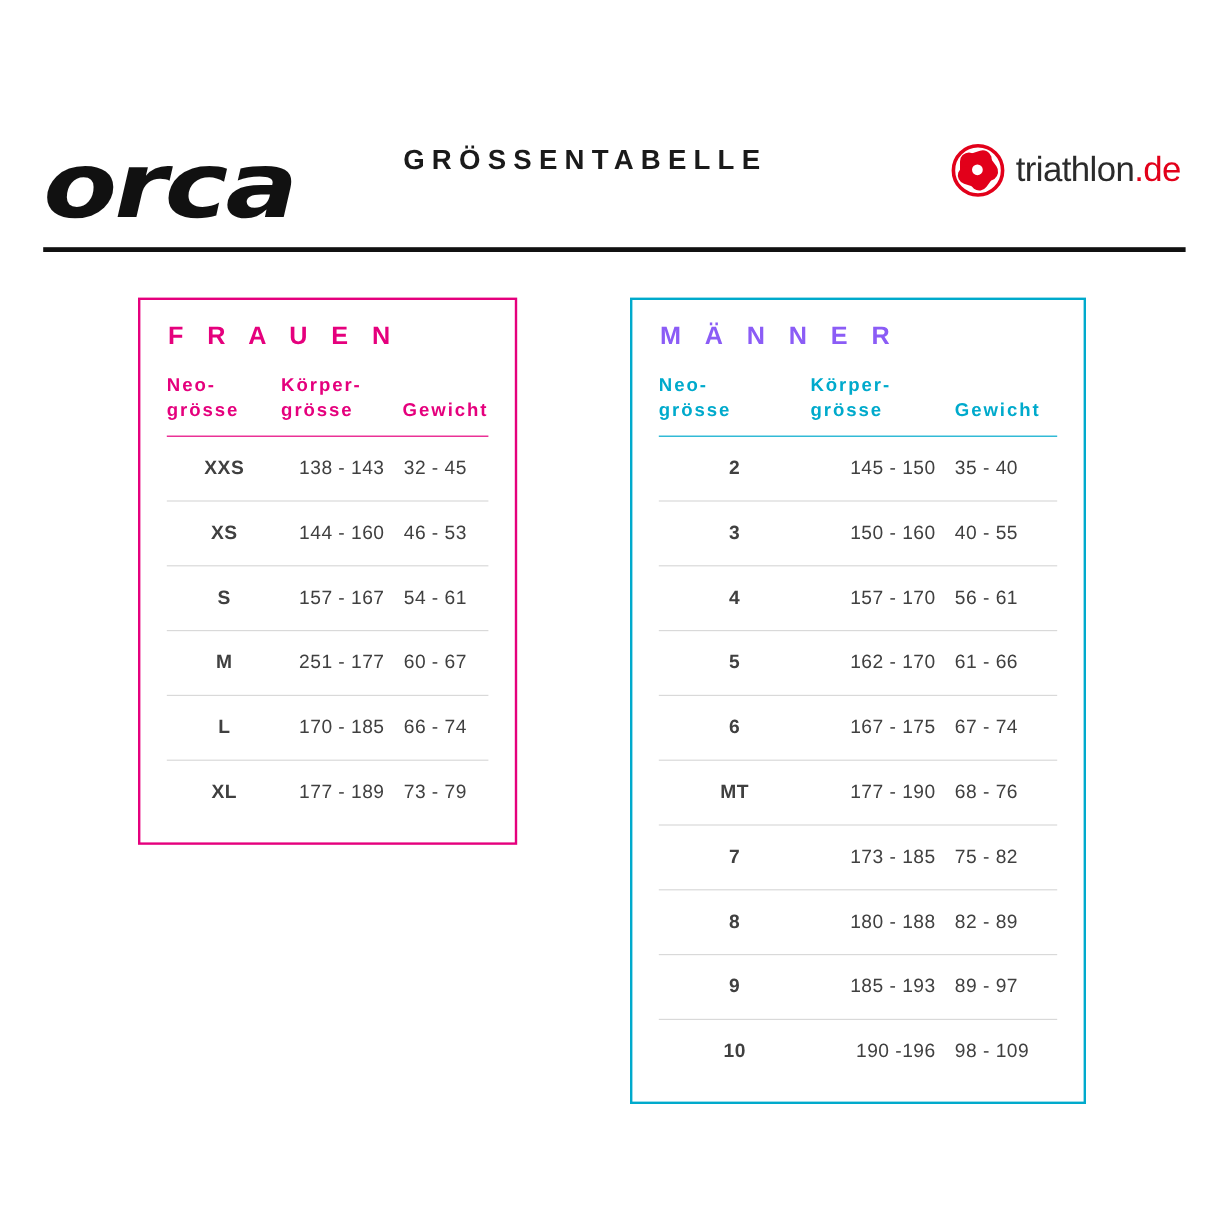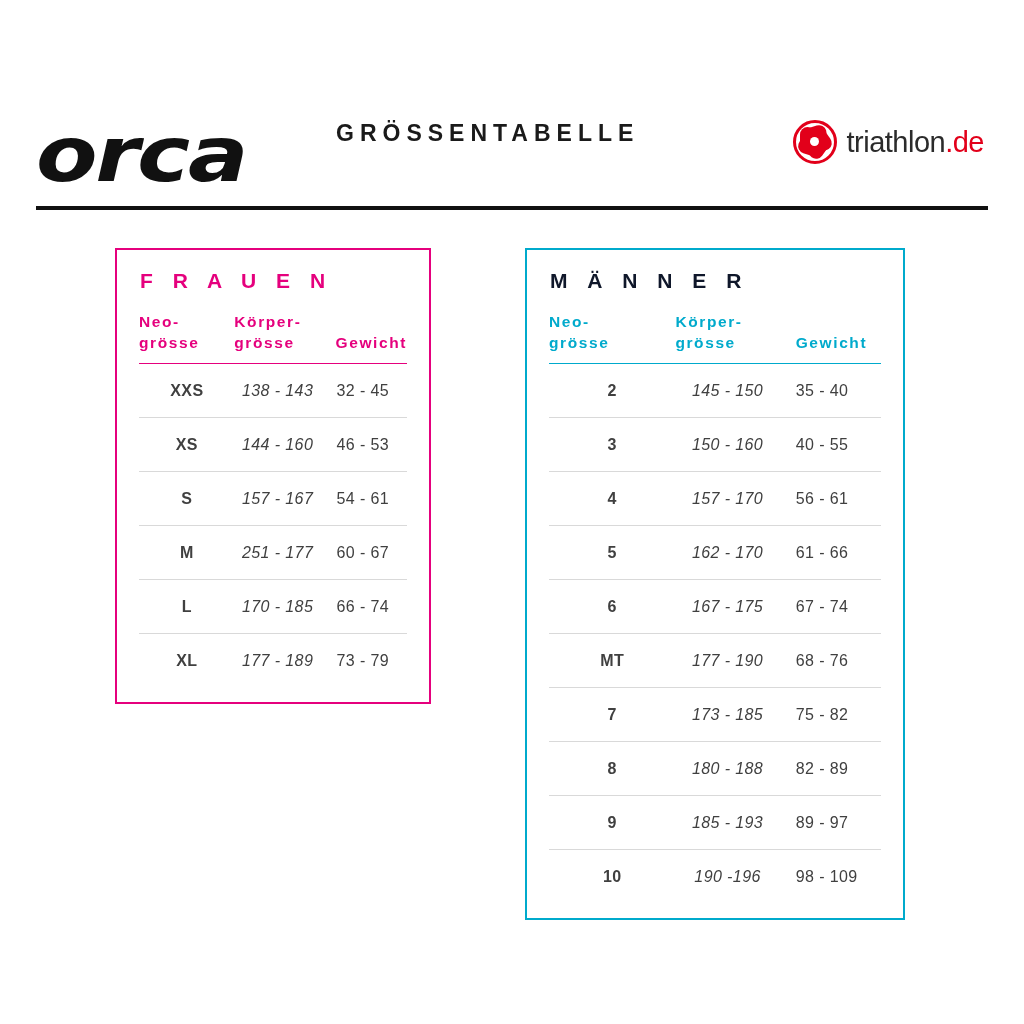--- a/index.html
+++ b/index.html
@@ -115,21 +115,21 @@
   .card.women { border-color: #e5007d; }
   .card.men   { border-color: #00aacc; }
 
   .card-title {
     font-size: 21px;
     font-weight: 700;
     letter-spacing: 7px;
     padding: 19px 0 0 23px;
   }
   .women .card-title { color: #e5007d; }
-  .men   .card-title { color: #0f172a; }
+  .men   .card-title { color: #8b5cf6; }
 
   .col-head {
     display: flex;
     padding: 18px 0 10px 0;
     border-bottom: 1.5px solid;
   }
   .women .col-head { border-color: #e5007d; }
   .men   .col-head { border-color: #00aacc; }
 
   .col-head div {
@@ -155,21 +155,21 @@
     height: 54px;
     border-bottom: 1px solid #d9d9d9;
   }
   .row:last-child { border-bottom: none; }
   .row div {
     font-size: 16px;
     color: #404040;
     letter-spacing: 0.4px;
   }
   .row .c1 { font-weight: 700; text-align: center; }
-  .row .c2 { text-align: center; font-style: italic; }
+  .row .c2 { text-align: right; }
   .row .c3 { text-align: left; }
 </style>
 </head>
 <body>
 
 <div class="page">
 
   <div class="header">
     <div class="logo">
       <span class="logo-text">orca</span>

